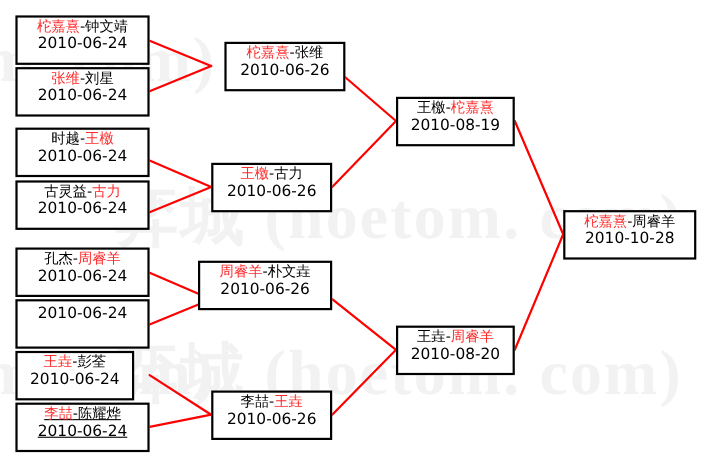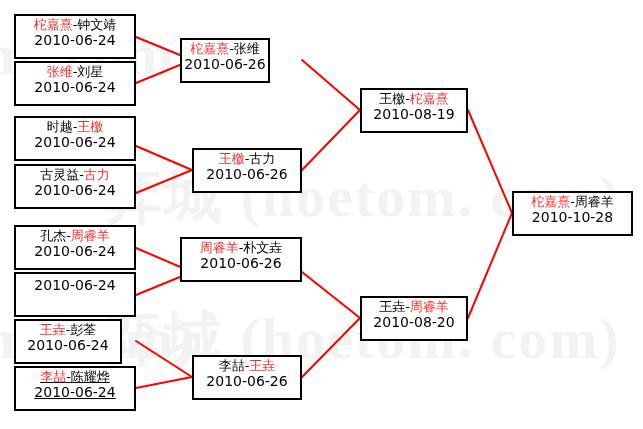--- a/index.html
+++ b/index.html
@@ -159,21 +159,21 @@
     <span class="date">2010-06-24</span>
   </div>
 
   <div class="match" style="left:14px;top:366px;width:122px;height:45px;text-decoration:underline;">
     <span class="pairing">
       <span class="win">李喆</span><span class="sep">-</span><span class="lose">陈耀烨</span>
     </span>
     <span class="date">2010-06-24</span>
   </div>
 
-  <div class="match" style="left:180px;top:38px;width:90px;height:45px;">
+  <div class="match" style="left:204px;top:38px;width:110px;height:45px;">
     <span class="pairing">
       <span class="win">柁嘉熹</span><span class="sep">-</span><span class="lose">张维</span>
     </span>
     <span class="date">2010-06-26</span>
   </div>
 
   <div class="match" style="left:192px;top:148px;width:110px;height:45px;">
     <span class="pairing">
       <span class="win">王檄</span><span class="sep">-</span><span class="lose">古力</span>
     </span>

